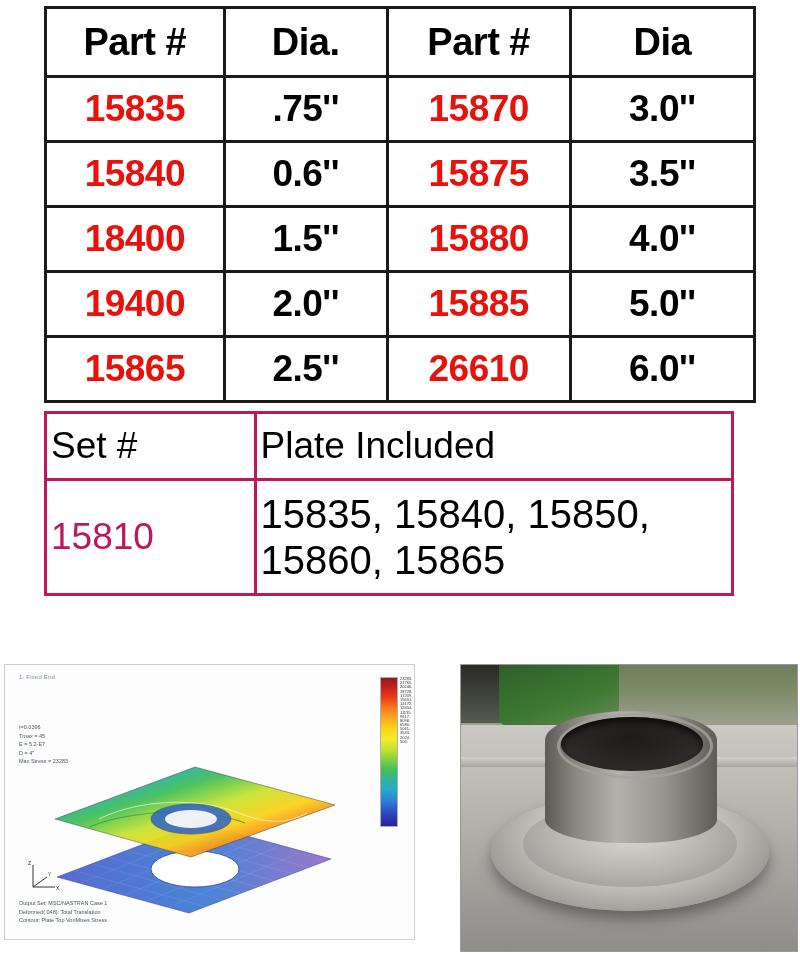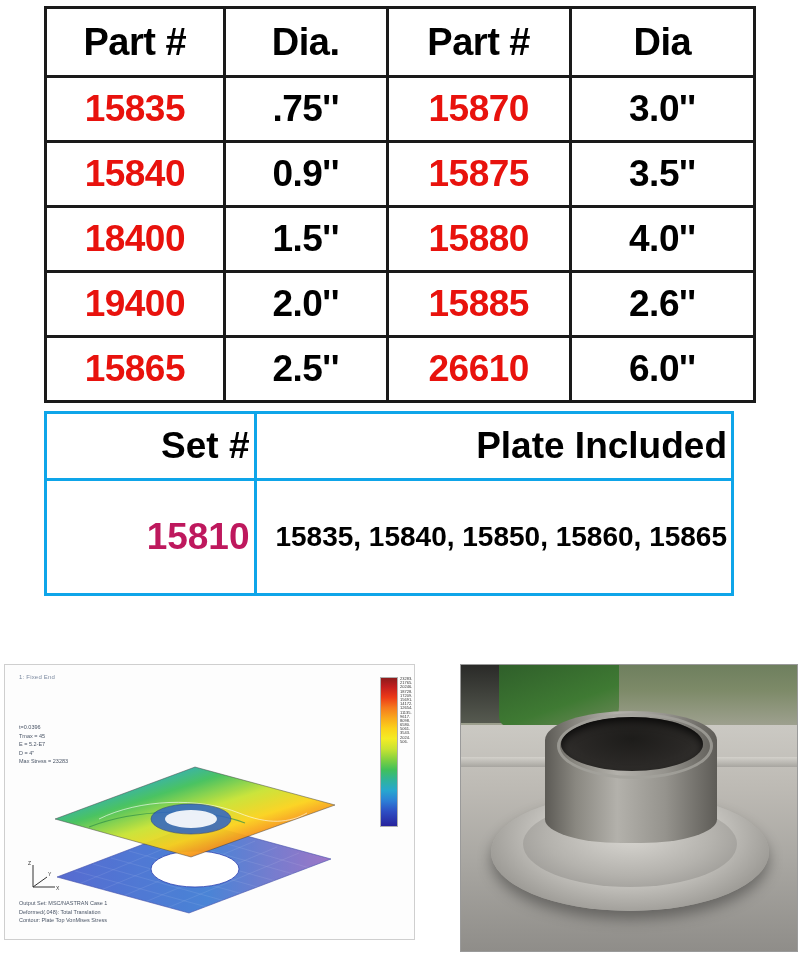--- a/index.html
+++ b/index.html
@@ -64,40 +64,40 @@
     top: 411px;
     width: 690px;
   }
   table.sets {
     border-collapse: collapse;
     width: 100%;
     table-layout: fixed;
     background: #fff;
   }
   table.sets td {
-    border: 3px solid #0ea5e9;
-    text-align: right;
+    border: 3px solid #be185d;
+    text-align: left;
     vertical-align: middle;
-    font-weight: bold;
+    font-weight: normal;
     padding: 2px 4px;
   }
   table.sets col.s1 { width: 30.5%; }
   table.sets col.s2 { width: 69.5%; }
   table.sets tr.head td {
     font-size: 37px;
     height: 60px;
     color: #000;
   }
   td.setnum {
     color: #be185d;
     font-size: 37px;
   }
   td.dies {
     color: #000;
-    font-size: 28px;
+    font-size: 40px;
     line-height: 1.16;
   }
   tr.set-row-1 td { height: 108px; }
   tr.set-row-2 td { height: 58px; }
 
   
   .fea-image {
     position: absolute;
     left: 4px;
     top: 664px;
@@ -279,35 +279,35 @@
         <td>Dia</td>
       </tr>
       <tr>
         <td class="partnum">15835</td>
         <td class="dia">.75''</td>
         <td class="partnum">15870</td>
         <td class="dia">3.0''</td>
       </tr>
       <tr>
         <td class="partnum">15840</td>
-        <td class="dia">0.9''</td>
+        <td class="dia">0.6''</td>
         <td class="partnum">15875</td>
         <td class="dia">3.5''</td>
       </tr>
       <tr>
         <td class="partnum">18400</td>
         <td class="dia">1.5''</td>
         <td class="partnum">15880</td>
         <td class="dia">4.0''</td>
       </tr>
       <tr>
         <td class="partnum">19400</td>
         <td class="dia">2.0''</td>
         <td class="partnum">15885</td>
-        <td class="dia">2.6''</td>
+        <td class="dia">5.0''</td>
       </tr>
       <tr>
         <td class="partnum">15865</td>
         <td class="dia">2.5''</td>
         <td class="partnum">26610</td>
         <td class="dia">6.0''</td>
       </tr>
     </tbody>
   </table>
 </div>

